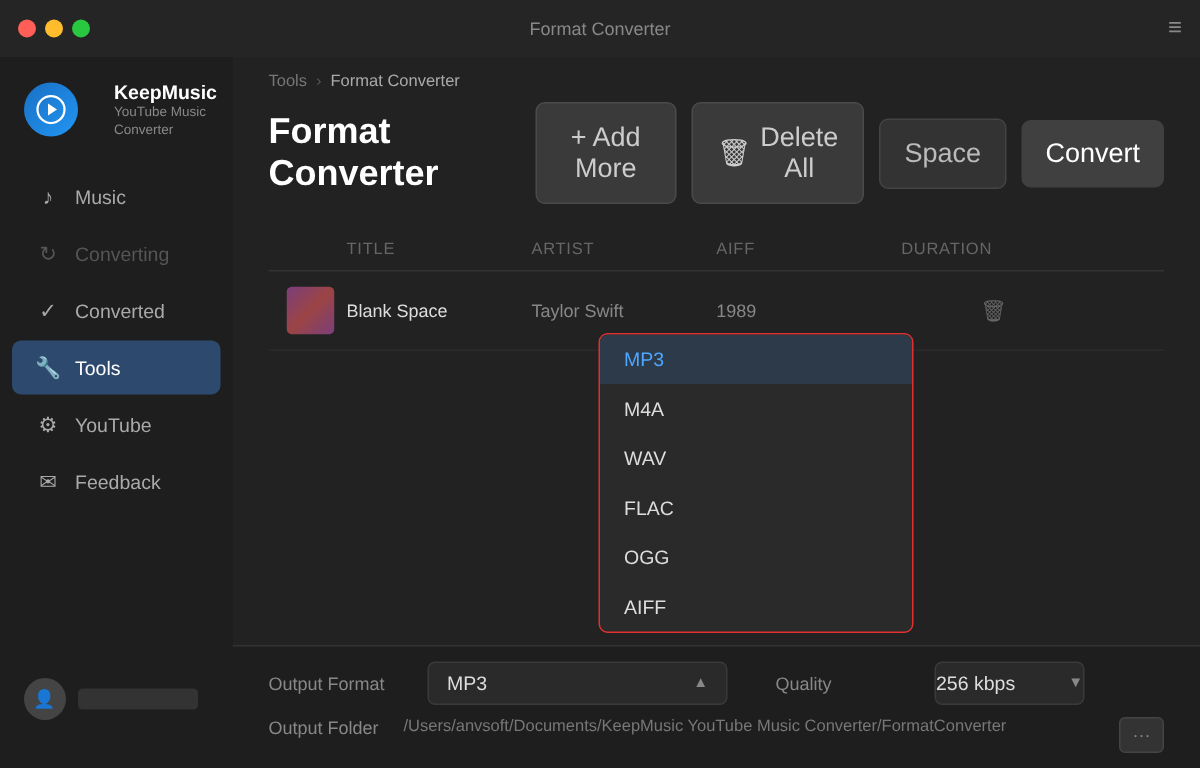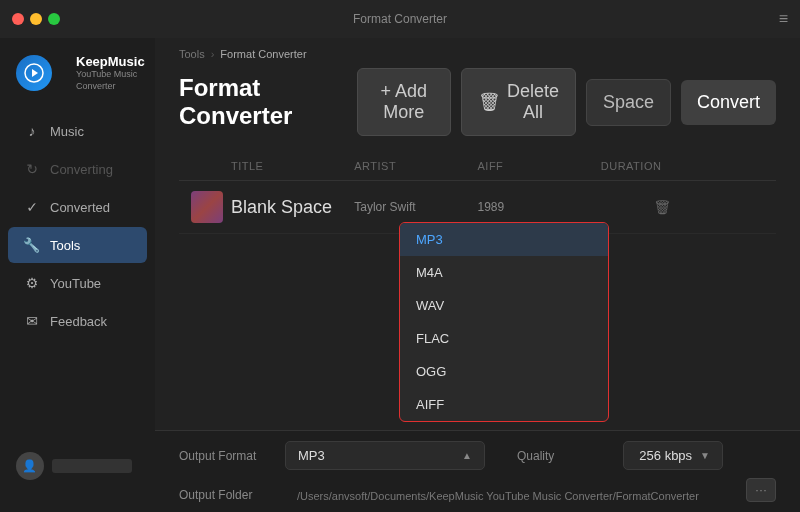--- a/index.html
+++ b/index.html
@@ -259,21 +259,21 @@
       font-size: 10px;
       color: rgba(255,255,255,0.6);
       overflow: hidden;
     }
     .song-thumb-inner {
       width: 100%;
       height: 100%;
       background: linear-gradient(135deg, #7B3F7B 0%, #9B4444 50%, #7B3F7B 100%);
     }
     .cell-text {
-      font-size: 18px;
+      font-size: 12px;
       color: #ddd;
     }
     .cell-sub {
       font-size: 12px;
       color: #888;
     }
     .delete-icon {
       color: #666;
       font-size: 14px;
       cursor: pointer;
@@ -336,34 +336,34 @@
       color: #ddd;
       min-width: 120px;
       cursor: pointer;
     }
     .output-select-wide {
       min-width: 200px;
     }
     .quality-select {
       display: flex;
       align-items: center;
-      justify-content: flex-end;
+      justify-content: space-between;
       background: #2a2a2a;
       border: 1px solid #3a3a3a;
       border-radius: 5px;
-      padding: 6px 12px;
+      padding: 6px 0;
       font-size: 13px;
       color: #ddd;
       min-width: 100px;
       cursor: pointer;
     }
     .folder-row {
       display: flex;
-      align-items: flex-end;
-      gap: 28px;
+      align-items: flex-start;
+      gap: 0;
     }
     .folder-path {
       font-size: 11px;
       color: #777;
       flex: 1;
     }
     .folder-btn {
       background: #333;
       border: 1px solid #444;
       border-radius: 4px;

